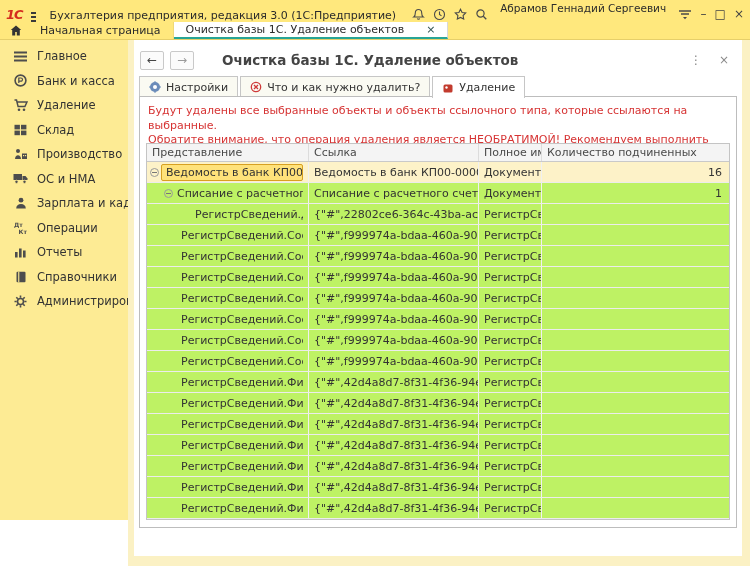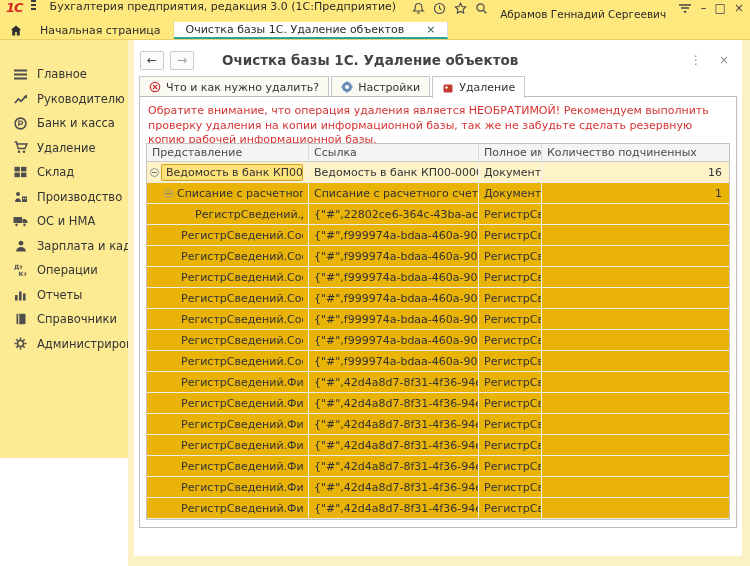--- a/index.html
+++ b/index.html
@@ -1,39 +1,39 @@
 <!DOCTYPE html>
 <html><head>
 <meta charset="utf-8">
 <style>
   * { margin:0; padding:0; box-sizing:border-box; }
   html,body { width:750px; height:566px; overflow:hidden; }
   body { font-family:"DejaVu Sans","Liberation Sans",sans-serif; font-size:11px; color:#333; background:#fff; position:relative; }
 
   
-  .window-bar { position:absolute; left:0; top:0; width:750px; height:22px; background:#ffe87d; display:flex; align-items:flex-start; padding:0 6px; gap:8px; }
+  .window-bar { position:absolute; left:0; top:0; width:750px; height:22px; background:#ffe87d; display:flex; align-items:flex-end; padding:0 6px; gap:8px; }
   .logo-1c { color:#d42b1e; font-weight:bold; font-size:13px; font-style:italic; letter-spacing:-1px; }
   .hamburger { width:14px; height:10px; border-top:2px solid #3a3a3a; border-bottom:2px solid #3a3a3a; position:relative; cursor:pointer; }
   .hamburger:before { content:""; position:absolute; left:0; top:2px; width:100%; height:2px; background:#3a3a3a; }
   .win-title { font-size:11px; color:#2b2b2b; margin-left:6px; flex:0 0 auto; }
   .win-spacer { flex:1; }
   .wb-ic { width:18px; height:16px; display:flex; align-items:center; justify-content:center; cursor:pointer; }
   .wb-ic svg { display:block; }
   .user-name { font-size:10.5px; color:#2b2b2b; margin:8px 4px; white-space:nowrap; }
   .win-btn { width:18px; height:16px; display:flex; align-items:center; justify-content:center; color:#444; font-size:12px; cursor:pointer; }
 
   
   .tabs-bar { position:absolute; left:0; top:22px; width:750px; height:18px; background:#ffe87d; display:flex; align-items:stretch; border-bottom:1px solid #e6cf6a; }
   .page-tab { display:flex; align-items:center; gap:18px; padding:0 12px; font-size:11px; color:#2b2b2b; cursor:pointer; border-right:1px solid #eed878; }
   .page-tab.home { padding-left:10px; }
   .page-tab.active { background:#ffffff; border-bottom:2px solid #27a595; border-right:1px solid #d8d8d8; }
   .tab-close { color:#355; font-size:11px; margin-left:4px; cursor:pointer; }
 
   
-  .sidebar { position:absolute; left:0; top:40px; width:128px; height:418px; background:#fdeb94; padding-top:22px; }
+  .sidebar { position:absolute; left:0; top:40px; width:128px; height:480px; background:#fdeb94; padding-top:4px; }
   .sb-item { height:24.5px; display:flex; align-items:center; gap:9px; padding-left:13px; cursor:pointer; }
   .sb-ico { width:15px; height:15px; display:flex; align-items:center; justify-content:center; flex:0 0 15px; }
   .sb-label { font-size:11.5px; color:#333; white-space:nowrap; }
 
   
   .content { position:absolute; left:128px; top:40px; width:622px; height:526px; background:#fbf1c4; }
   .form { position:absolute; left:6px; top:0; width:608px; height:516px; background:#ffffff; }
 
   .form-header { position:absolute; left:0; top:8px; width:100%; height:24px; display:flex; align-items:center; }
   .nav-btn { width:24px; height:19px; border:1px solid #c9c9c9; border-radius:2px; background:#fbfbfb; display:flex; align-items:center; justify-content:center; font-size:12px; margin-left:6px; cursor:pointer; }
@@ -46,21 +46,21 @@
   .form-tabs { position:absolute; left:5px; top:36px; height:21px; display:flex; }
   .f-tab { display:flex; align-items:center; gap:5px; padding:0 9px; border:1px solid #c6c6c6; border-bottom:none; background:#fafaf2; font-size:11px; color:#333; cursor:pointer; margin-right:2px; position:relative; height:21px; }
   .f-tab.active { background:#fff; z-index:2; height:22px; }
   .f-tab .ti { width:12px; height:12px; display:flex; align-items:center; justify-content:center; }
 
   .panel { position:absolute; left:5px; top:56px; width:598px; height:432px; border:1px solid #bdbdbd; background:#fff; z-index:1; }
   .warning { padding:7px 8px 4px 8px; color:#d63333; font-size:11px; line-height:1.32; }
   .warning div { margin-bottom:0; }
 
   
-  .grid { position:absolute; left:6px; top:46px; width:584px; height:377px; border:1px solid #c4c4c4; overflow:hidden; background:#eab308; }
+  .grid { position:absolute; left:6px; top:46px; width:584px; height:377px; border:1px solid #c4c4c4; overflow:hidden; background:#bef264; }
   .g-head { display:flex; height:18px; background:#f4f4f4; border-bottom:1px solid #c9c9c9; }
   .g-hcell { font-size:11px; color:#494949; padding:2px 5px; white-space:nowrap; overflow:hidden; border-right:1px solid #dcdcdc; }
   .g-hcell:last-child { border-right:none; }
   .g-row { display:flex; height:21px; align-items:stretch; border-bottom:1px solid #ececec; cursor:pointer; }
   .g-row.selected { background:#fdf2c8; }
   .g-cell { font-size:11px; color:#333; padding:3px 5px; white-space:nowrap; overflow:hidden; border-right:1px solid #f0f0f0; display:flex; align-items:center; }
   .g-cell:last-child { border-right:none; justify-content:flex-end; padding-right:7px; }
   .expander { width:9px; height:9px; border:1px solid #9a9a9a; border-radius:50%; position:relative; flex:0 0 9px; margin-right:4px; cursor:pointer; }
   .expander:before { content:""; position:absolute; left:1px; right:1px; top:3px; height:1px; background:#777; }
   .sel-box { background:#ffe27a; border:1px solid #d7a021; border-radius:2px; padding:1px 4px; margin-left:-2px; }
@@ -129,29 +129,20 @@
     <div class="sb-item">
       <span class="sb-ico">
         <svg width="13" height="11" viewBox="0 0 13 11">
           <path d="M0 1.5h13M0 5.5h13M0 9.5h13" stroke="#4d4d4d" stroke-width="2"></path>
         </svg>
       </span>
       <span class="sb-label">Главное</span>
     </div>
     <div class="sb-item">
       <span class="sb-ico">
-        <svg width="14" height="12" viewBox="0 0 14 12">
-          <path d="M1 10l3.4-4 2.6 2.4L12 3" fill="none" stroke="#4d4d4d" stroke-width="1.7"></path>
-          <path d="M12.8 1.4l.2 4-3.6-1.6z" fill="#4d4d4d"></path>
-        </svg>
-      </span>
-      <span class="sb-label">Руководителю</span>
-    </div>
-    <div class="sb-item">
-      <span class="sb-ico">
         <svg width="13" height="13" viewBox="0 0 13 13">
           <circle cx="6.5" cy="6.5" r="5.4" fill="none" stroke="#4d4d4d" stroke-width="1.6"></circle>
           <path d="M4.8 9V4h2.1a1.6 1.6 0 0 1 0 3.2H4.3" fill="none" stroke="#4d4d4d" stroke-width="1.2"></path>
         </svg>
       </span>
       <span class="sb-label">Банк и касса</span>
     </div>
     <div class="sb-item">
       <span class="sb-ico">
         <svg width="14" height="13" viewBox="0 0 14 13">
@@ -252,54 +243,55 @@
     <div class="form-header">
       <span class="nav-btn back">←</span>
       <span class="nav-btn fwd">→</span>
       <span class="form-title">Очистка базы 1С. Удаление объектов</span>
       <span class="fh-spacer"></span>
       <span class="fh-ic">⋮</span>
       <span class="fh-ic">×</span>
     </div>
 
     <div class="form-tabs" id="formTabs">
-        <div class="f-tab">
-          <span class="ti">
-            <svg width="12" height="12" viewBox="0 0 12 12">
-              <circle cx="6" cy="6" r="4.7" fill="none" stroke="#cf3a3a" stroke-width="1.3"></circle>
-              <path d="M4 4l4 4M8 4l-4 4" stroke="#cf3a3a" stroke-width="1.3"></path>
-            </svg>
-          </span>
-          <span>Что и как нужно удалить?</span>
-        </div>
         <div class="f-tab">
           <span class="ti">
             <svg width="12" height="12" viewBox="0 0 12 12">
               <circle cx="6" cy="6" r="5" fill="#6b8cba"></circle>
               <circle cx="6" cy="6" r="2" fill="#fff"></circle>
               <g stroke="#6b8cba" stroke-width="1">
                 <path d="M6 0v2M6 10v2M0 6h2M10 6h2"></path>
               </g>
             </svg>
           </span>
           <span>Настройки</span>
         </div>
+        <div class="f-tab">
+          <span class="ti">
+            <svg width="12" height="12" viewBox="0 0 12 12">
+              <circle cx="6" cy="6" r="4.7" fill="none" stroke="#cf3a3a" stroke-width="1.3"></circle>
+              <path d="M4 4l4 4M8 4l-4 4" stroke="#cf3a3a" stroke-width="1.3"></path>
+            </svg>
+          </span>
+          <span>Что и как нужно удалить?</span>
+        </div>
         <div class="f-tab active">
           <span class="ti">
             <svg width="12" height="12" viewBox="0 0 12 12">
               <rect x="1.5" y="2.5" width="9" height="8" rx="1.5" fill="#c23b2e"></rect>
               <circle cx="4.5" cy="5.5" r="1.2" fill="#fff"></circle>
             </svg>
           </span>
           <span>Удаление</span>
         </div>
       </div>
 
     <div class="panel">
       <div class="warning" id="warning" style="color: rgb(214, 51, 51);">
+          <div>Будут удалены все выбранные объекты и объекты ссылочного типа, которые ссылаются на выбранные.</div>
           <div>Обратите внимание, что операция удаления является НЕОБРАТИМОЙ! Рекомендуем выполнить проверку удаления на копии информационной базы, так же не забудьте сделать резервную копию рабочей информационной базы.</div>
         </div>
       <div class="grid" id="grid">
           <div class="g-head">
             <div class="g-hcell" style="flex: 0 0 162px;">Представление</div>
             <div class="g-hcell" style="flex: 0 0 170px;">Ссылка</div>
             <div class="g-hcell" style="flex: 0 0 63px;">Полное имя</div>
             <div class="g-hcell" style="flex: 1 1 0%;">Количество подчиненных</div>
           </div>
           <div class="g-row selected">

